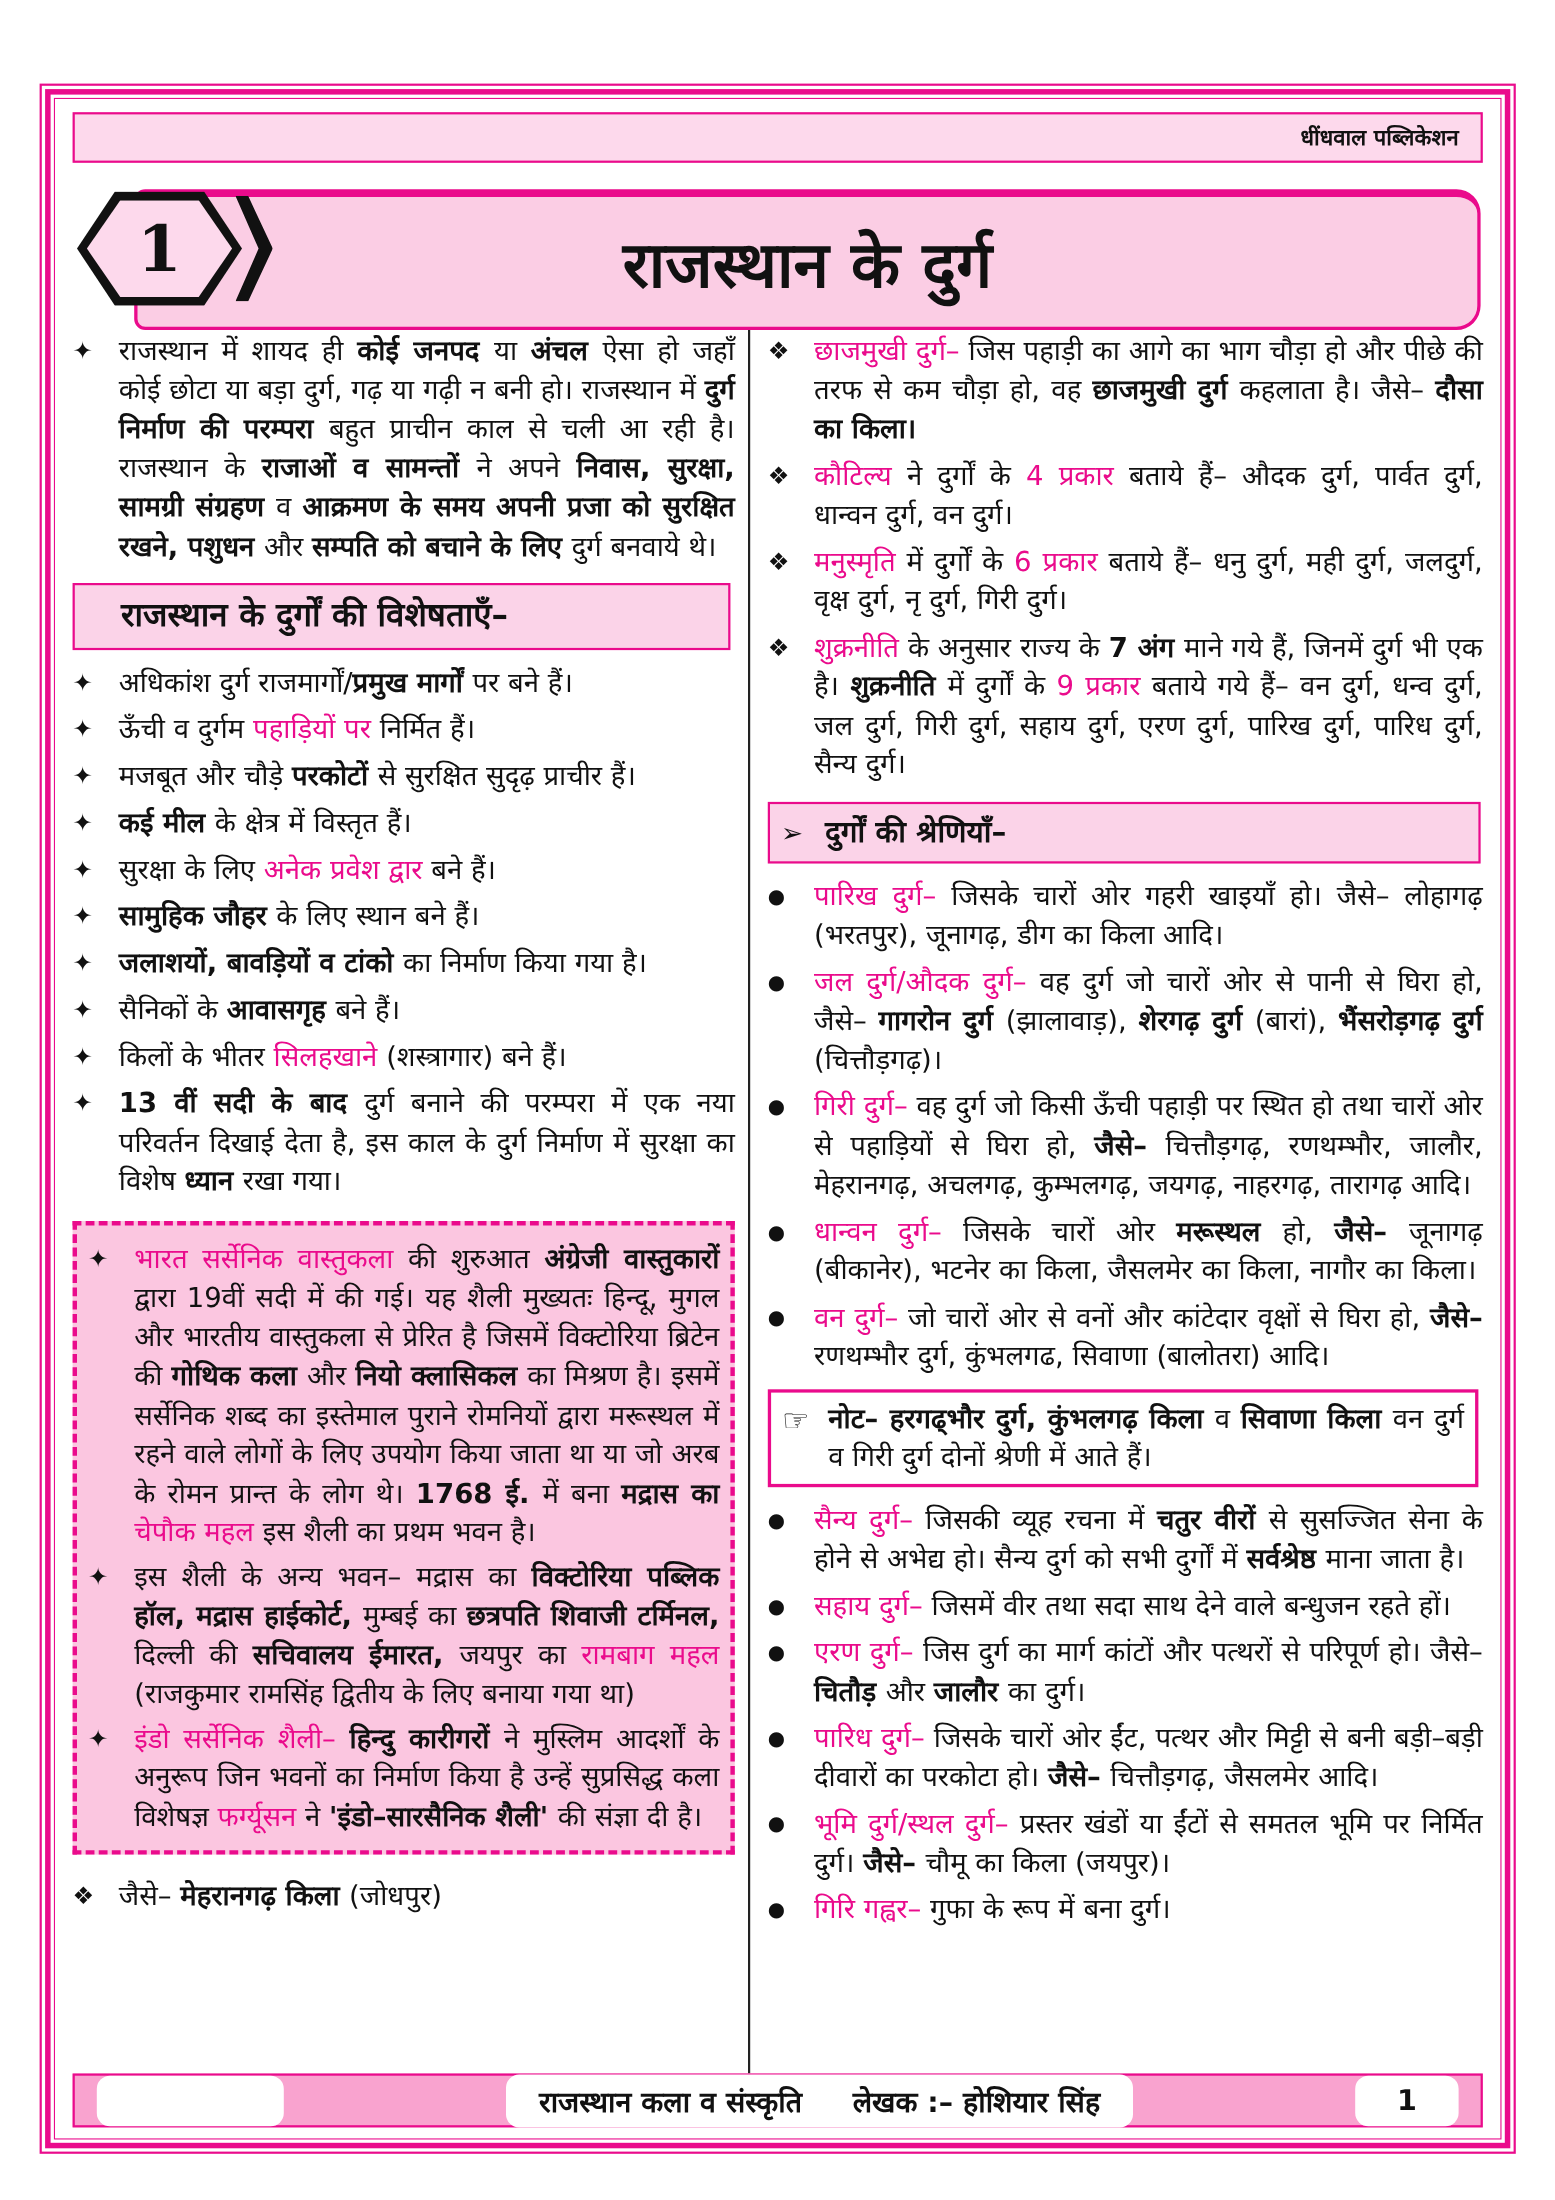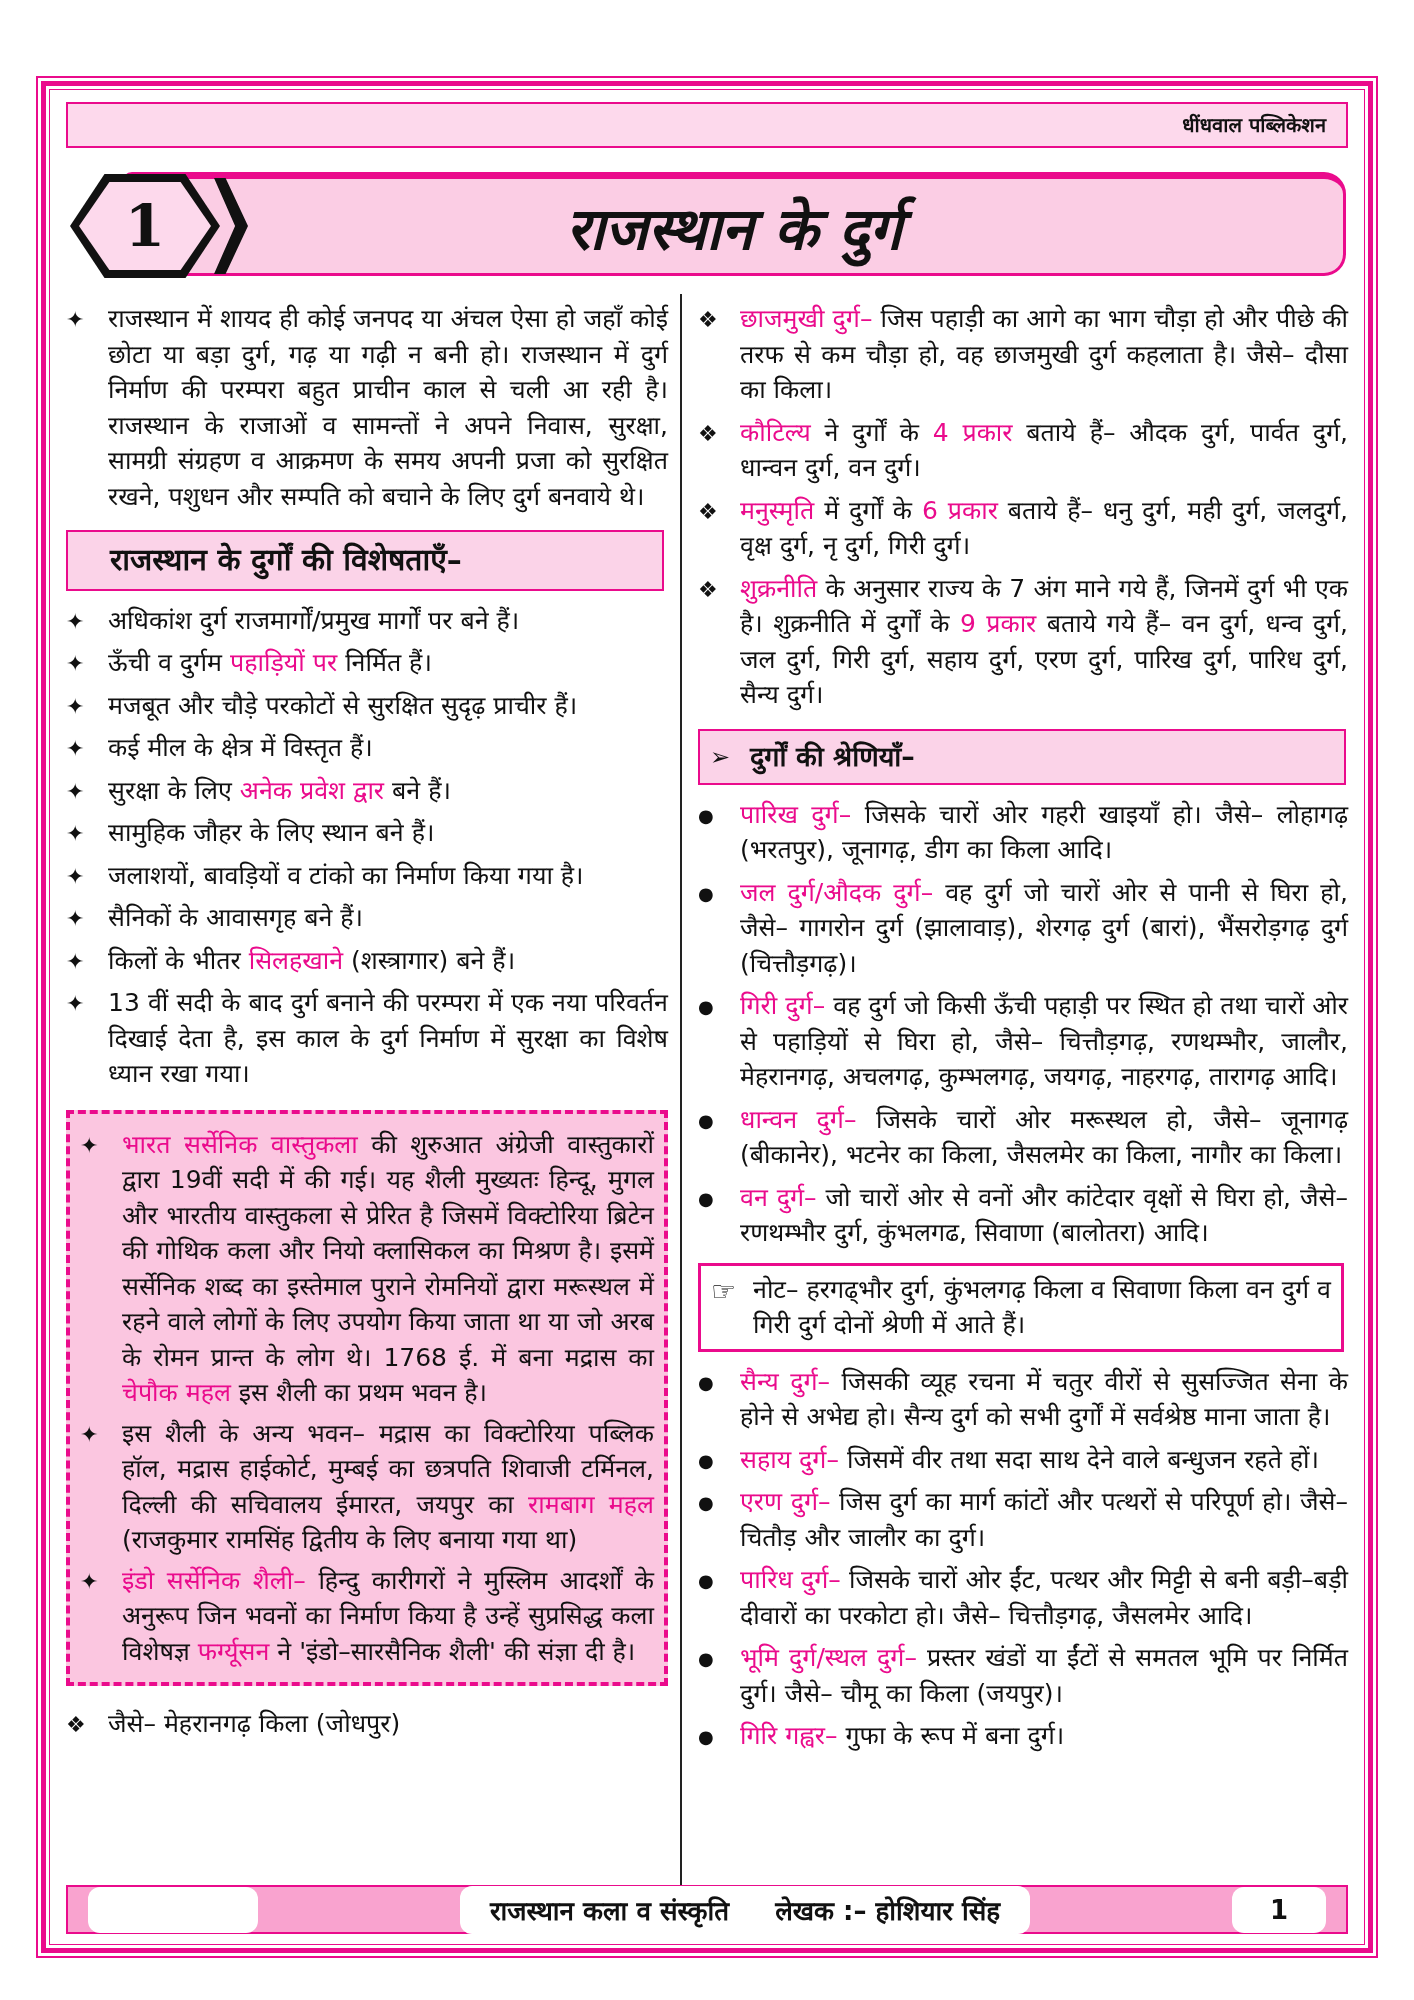--- a/index.html
+++ b/index.html
@@ -18,23 +18,23 @@
   
   .frame-a{position:absolute;left:36px;right:36px;top:76px;bottom:42px;border:2px solid var(--accent);}
   .frame-b{position:absolute;inset:3px;border:5px solid var(--accent);}
   .frame-c{position:absolute;inset:3px;border:1px solid var(--accent);padding:12px 16px 10px 16px;display:flex;flex-direction:column;overflow:hidden;}
 
   
   .pub-strip{border:2px solid var(--accent);background:var(--strip-fill);padding:9px 20px;text-align:right;font-weight:bold;font-size:20px;line-height:1.2;}
 
   
   .title-row{position:relative;height:118px;margin-top:20px;}
-  .title-banner{position:absolute;left:56px;right:2px;top:4px;height:104px;background:var(--banner-fill);
+  .title-banner{position:absolute;left:56px;right:2px;top:4px;height:128px;background:var(--banner-fill);
     border:3px solid var(--accent);border-top-width:7px;border-radius:10px 22px 22px 10px;
-    display:flex;align-items:center;justify-content:center;font-style:italic;}
+    display:flex;align-items:center;justify-content:center;}
   .title-text{font-size:58px;font-weight:bold;font-family:"DejaVu Serif","Liberation Serif",serif;}
   .badge-wrap{position:absolute;left:4px;top:4px;width:210px;height:108px;z-index:2;display:flex;align-items:center;}
   .hex-outer{width:150px;height:104px;background:#111;
     clip-path:polygon(23% 0,77% 0,100% 50%,77% 100%,23% 100%,0 50%);
     display:flex;align-items:center;justify-content:center;}
   .hex-inner{width:132px;height:88px;background:var(--strip-fill);
     clip-path:polygon(23% 0,77% 0,100% 50%,77% 100%,23% 100%,0 50%);
     display:flex;align-items:center;justify-content:center;}
   .hex-num{font-size:58px;font-weight:bold;font-family:"DejaVu Serif","Liberation Serif",serif;}
   .chevron{width:34px;height:96px;margin-left:-6px;background:#111;
@@ -46,21 +46,21 @@
   .col-right{flex:1;border-left:2px solid #222;padding-left:16px;}
   .col{font-size:25px;line-height:1.42;text-align:justify;}
 
   .li{display:flex;margin:7px 0;}
   .marker{flex:0 0 42px;font-size:22px;padding-top:3px;}
   .marker.dot{font-size:18px;padding-top:6px;}
   .marker.hand{font-size:28px;padding-top:0;}
   .body{flex:1;min-width:0;}
 
   .seg-n{font-weight:normal;}
-  .seg-b{font-weight:normal;}
+  .seg-b{font-weight:bold;}
   .seg-p{font-weight:normal;color:var(--accent);margin-top:20px;}
 
   .section-header{margin:16px 4px 12px 0;background:var(--box-fill);border:2px solid var(--accent);
     padding:7px 10px 7px 42px;font-weight:bold;font-size:30px;}
   .cat-header{display:flex;margin:16px 2px 12px 0;background:var(--box-fill);border:2px solid var(--accent);
     padding:7px 10px;font-weight:bold;font-size:27px;}
   .cat-header .marker{flex:0 0 40px;font-size:24px;padding-top:2px;}
 
   .dashed-box{margin:18px 0 20px 0;border:4px dashed var(--accent);background:var(--dashed-fill);padding:8px 10px;}
   .dashed-box .li{margin:5px 0;}

